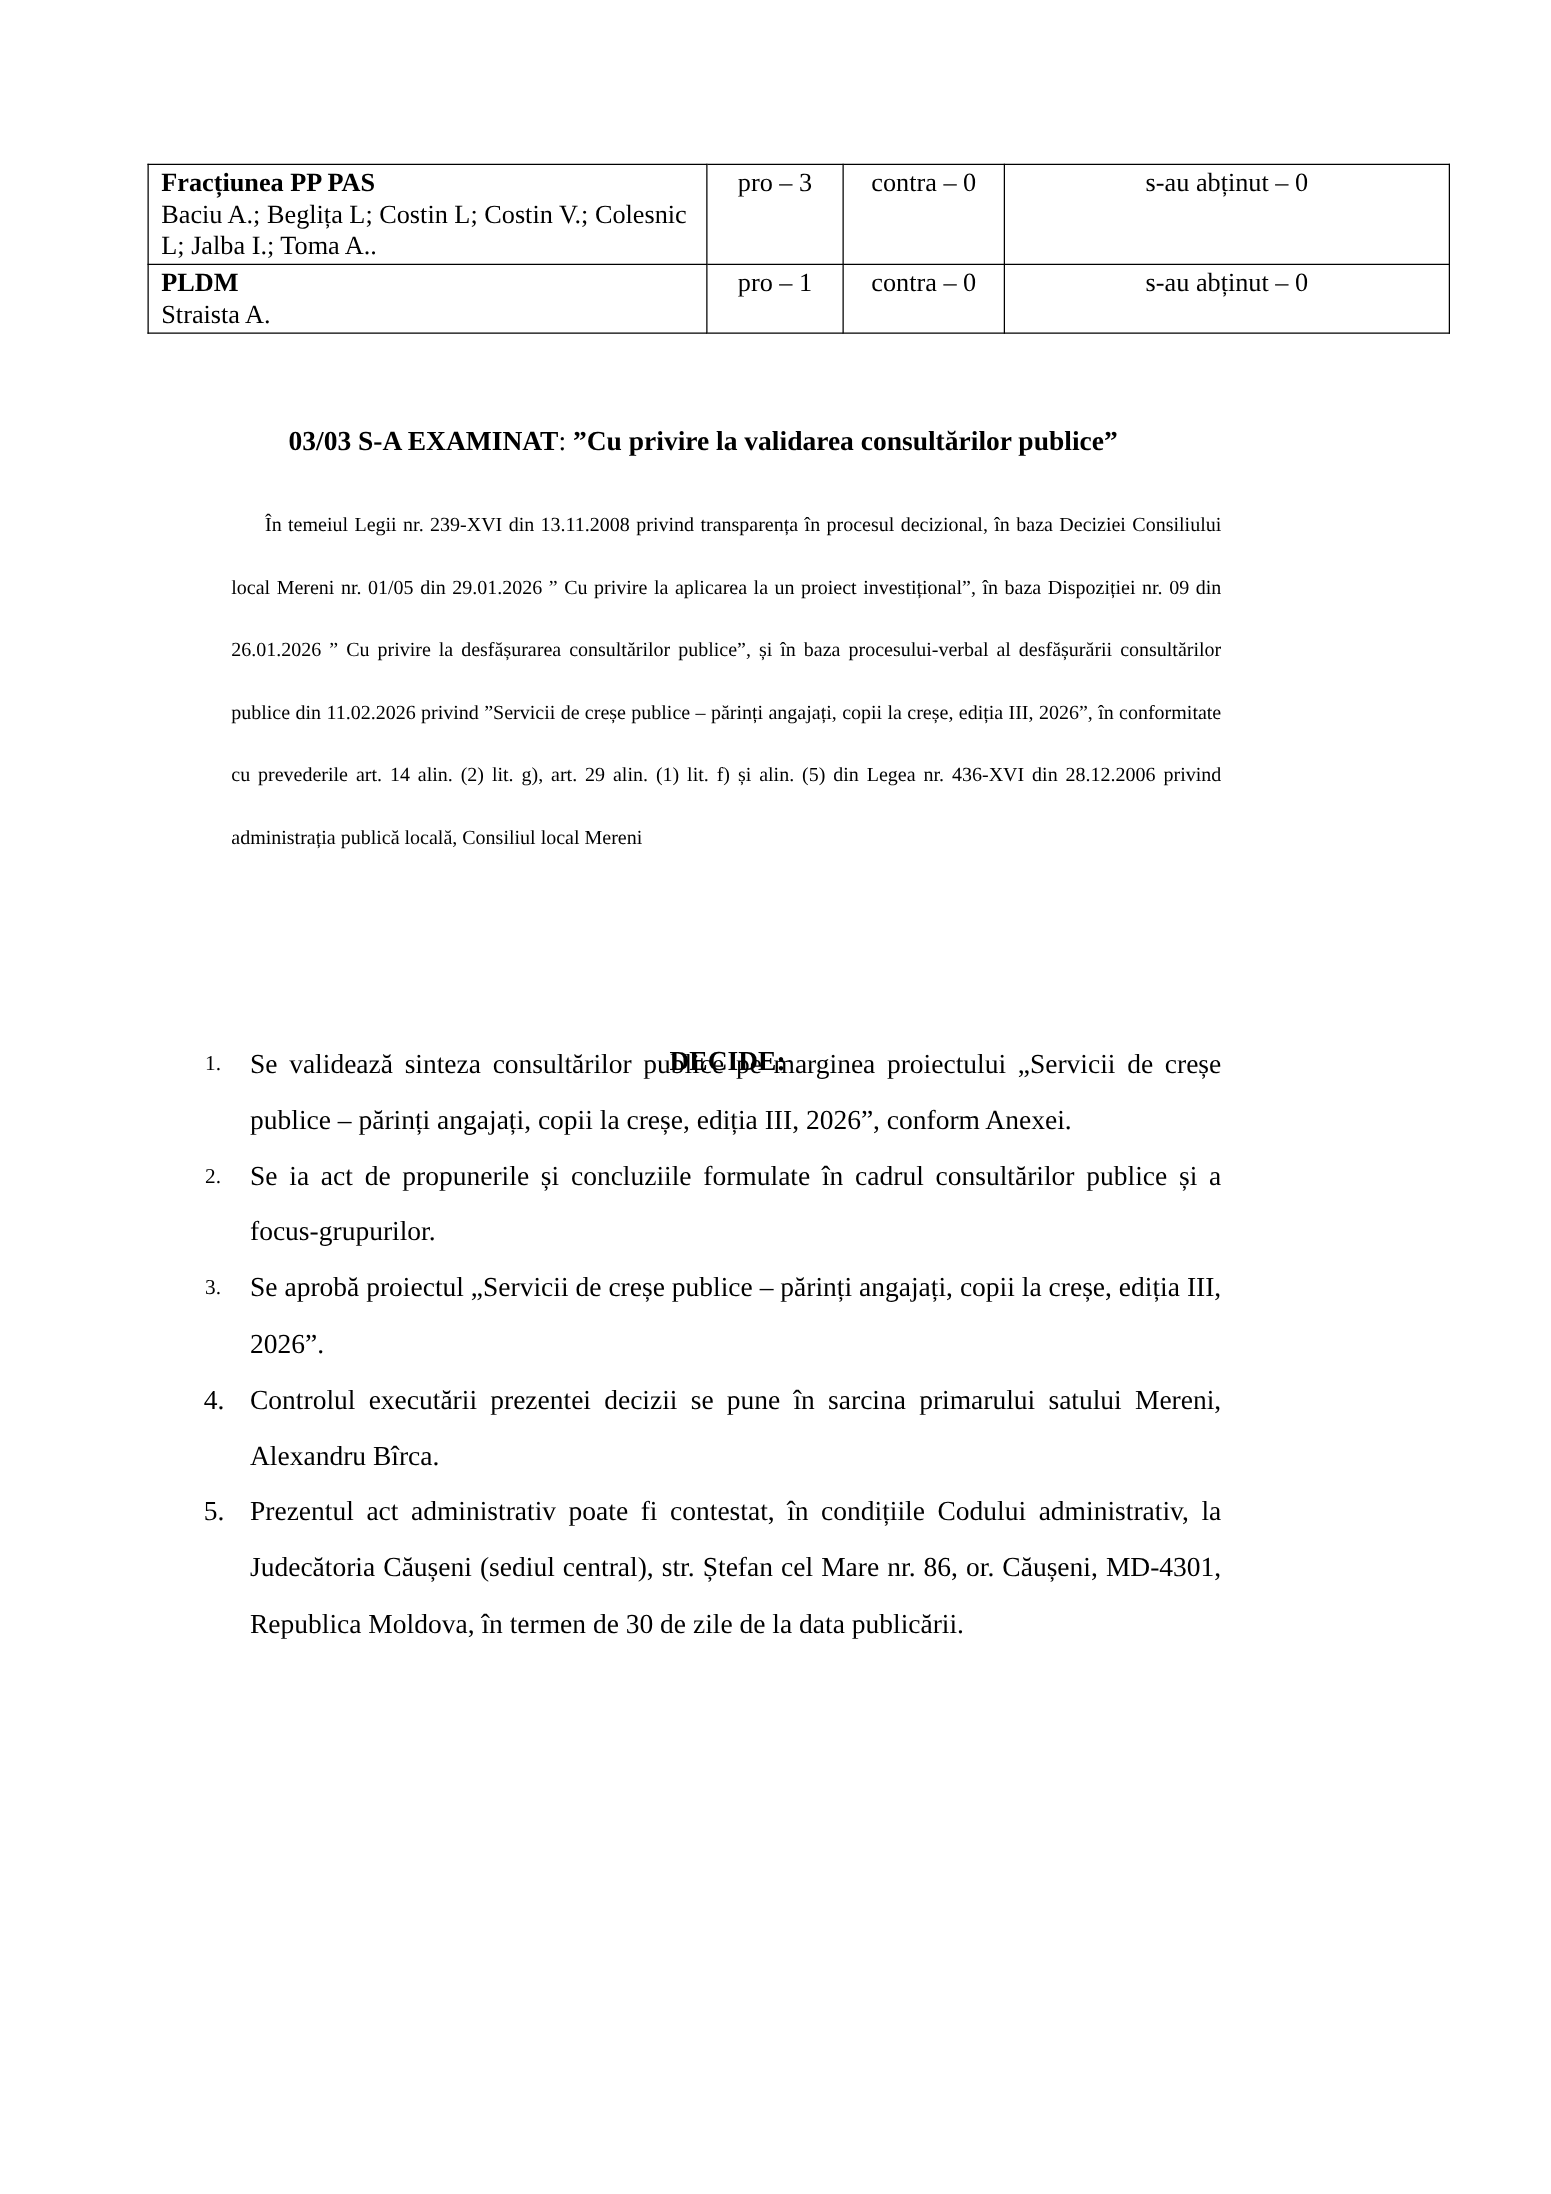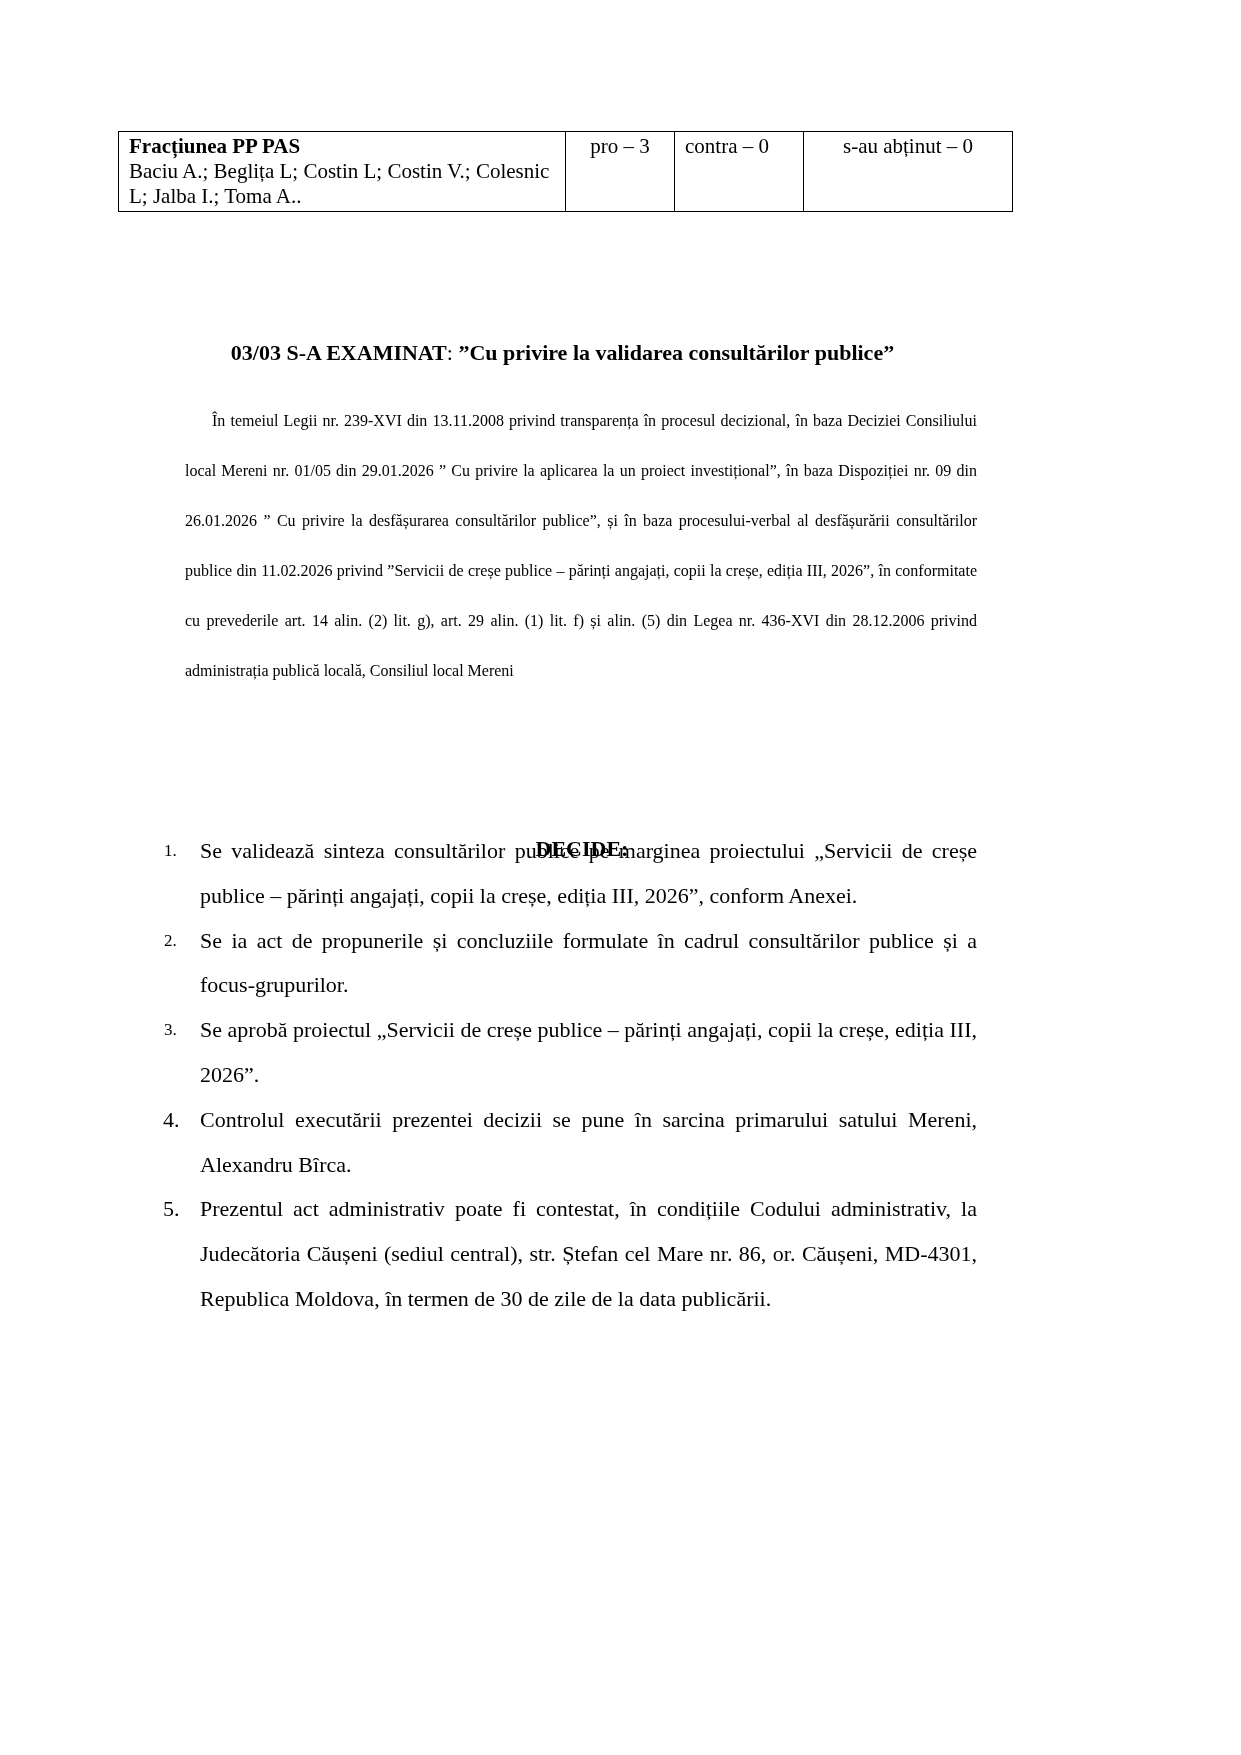--- a/index.html
+++ b/index.html
@@ -1,29 +1,29 @@
 <!DOCTYPE html>
 <html><head>
 <meta charset="utf-8">
 <style>
   html, body { margin: 0; padding: 0; background: #ffffff; }
   body {
     width: 1241px; height: 1755px; position: relative; overflow: hidden;
     font-family: "Liberation Serif", "DejaVu Serif", serif; color: #000;
   }
   .vote-table {
-    position: absolute; left: 118px; top: 131px; width: 895px;
+    position: absolute; left: 118px; top: 131px; width: 1042px;
     border-collapse: collapse; font-size: 21px; line-height: 25px;
   }
   .vote-table td {
     border: 1.5px solid #000; vertical-align: top; padding: 2px 10px 2px 10px;
   }
   .vote-table td.group { width: 426px; }
   .vote-table td.pro { width: 100px; text-align: center; padding-left: 4px; padding-right: 4px; }
-  .vote-table td.contra { width: 108px; }
+  .vote-table td.contra { width: 108px; text-align: center; }
   .vote-table td.abst { text-align: center; }
   .vote-table .gname { font-weight: bold; }
   .section-title {
     position: absolute; left: 0; width: 1125px; top: 340px; text-align: center;
     font-weight: bold; font-size: 22px;
   }
   .preamble {
     position: absolute; left: 185px; top: 396px; width: 792px;
     font-size: 16px; line-height: 50px; text-align: justify; text-indent: 27px;
   }
@@ -51,20 +51,29 @@
   <tbody>
     <tr style="height:78px">
       <td class="group">
         <div class="gname">Fracțiunea PP PAS</div>
         <div>Baciu A.; Beglița L; Costin L; Costin V.; Colesnic L; Jalba I.; Toma A..</div>
       </td>
       <td class="pro">pro – 3</td>
       <td class="contra">contra – 0</td>
       <td class="abst">s-au abținut – 0</td>
     </tr>
+    <tr style="height:52px">
+      <td class="group">
+        <div class="gname">PLDM</div>
+        <div>Straista A.</div>
+      </td>
+      <td class="pro">pro – 1</td>
+      <td class="contra">contra – 0</td>
+      <td class="abst">s-au abținut – 0</td>
+    </tr>
   </tbody>
 </table>
 
 <div class="section-title"><span>03/03 S-A EXAMINAT</span><span style="font-weight:normal">: </span><span>”Cu privire la validarea consultărilor publice”</span></div>
 
 <p class="preamble" style="margin:0">În temeiul Legii nr. 239-XVI din 13.11.2008 privind transparența în procesul decizional, în baza Deciziei Consiliului local Mereni nr. 01/05 din 29.01.2026 ” Cu privire la aplicarea la un proiect investițional”, în baza Dispoziției nr. 09 din 26.01.2026 ” Cu privire la desfășurarea consultărilor publice”, și în baza procesului-verbal al desfășurării consultărilor publice din 11.02.2026 privind ”Servicii de creșe publice – părinți angajați, copii la creșe, ediția III, 2026”, în conformitate cu prevederile art. 14 alin. (2) lit. g), art. 29 alin. (1) lit. f) și alin. (5) din Legea nr. 436-XVI din 28.12.2006 privind administrația publică locală, Consiliul local Mereni</p>
 
 <div class="decide">DECIDE:</div>
 
 <ol class="decisions">

